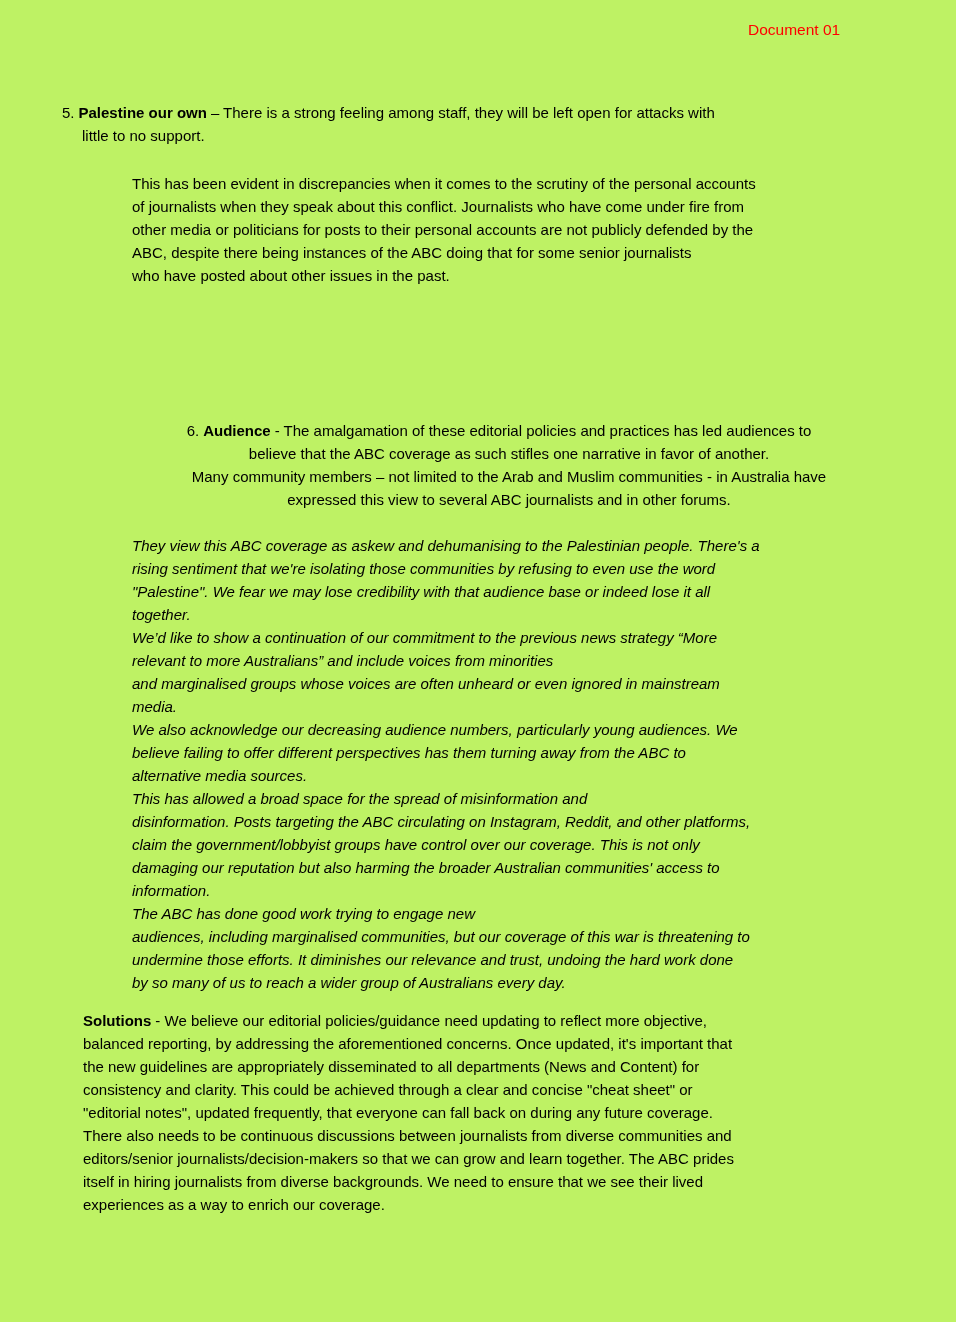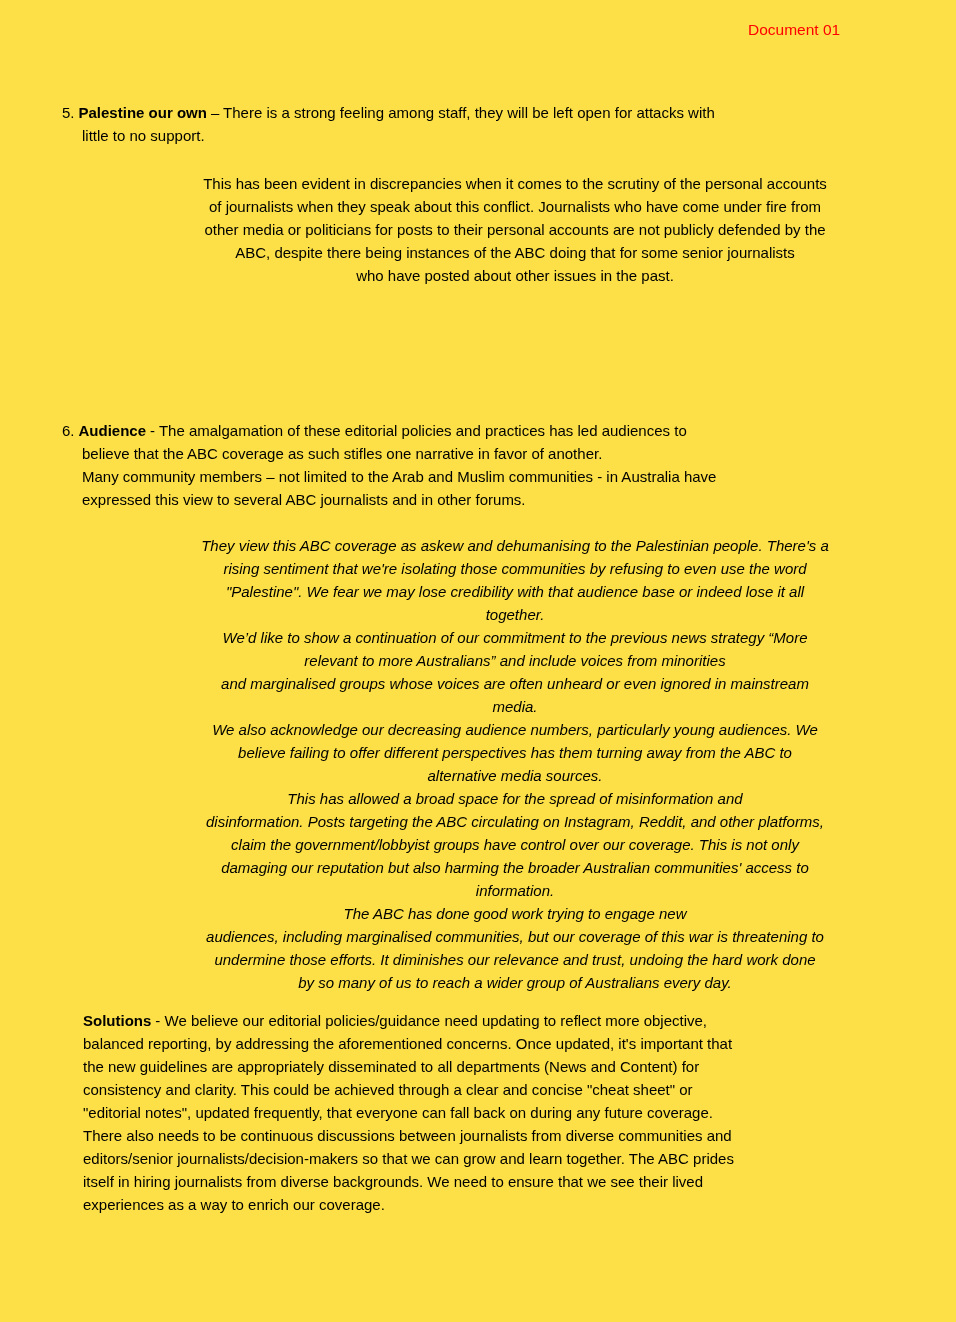--- a/index.html
+++ b/index.html
@@ -1,20 +1,20 @@
 <!DOCTYPE html>
 <html><head>
 <meta charset="utf-8">
 <style>
   html, body { margin: 0; padding: 0; background: #ffffff; }
   .page {
     position: relative;
     width: 956px;
     height: 1322px;
-    background: #fde047;
+    background: #bef264;
     font-family: "Liberation Sans", sans-serif;
     font-size: 15px;
     line-height: 23px;
     color: #000000;
     overflow: hidden;
   }
   .doc-label {
     position: absolute;
     left: 748px;
     top: 18px;
@@ -26,26 +26,25 @@
   .bold-title { font-weight: 700; margin-right: 4px; }
   .list-item {
     position: absolute;
     left: 62px;
     width: 874px;
     padding-left: 20px;
     text-indent: -20px;
     box-sizing: border-box;
   }
   .li5 { top: 101px; }
-  .li6 { top: 419px; }
+  .li6 { top: 419px; text-align: center; }
   .indent-para {
     position: absolute;
-    left: 112px;
+    left: 132px;
     width: 806px;
-    text-align: center;
   }
   .p51 { top: 172px; }
   .p52 { top: 306px; }
   .p53 { top: 374px; }
   .p61 { top: 534px; font-style: italic; }
   .solutions {
     position: absolute;
     left: 83px;
     top: 1009px;
     width: 856px;

